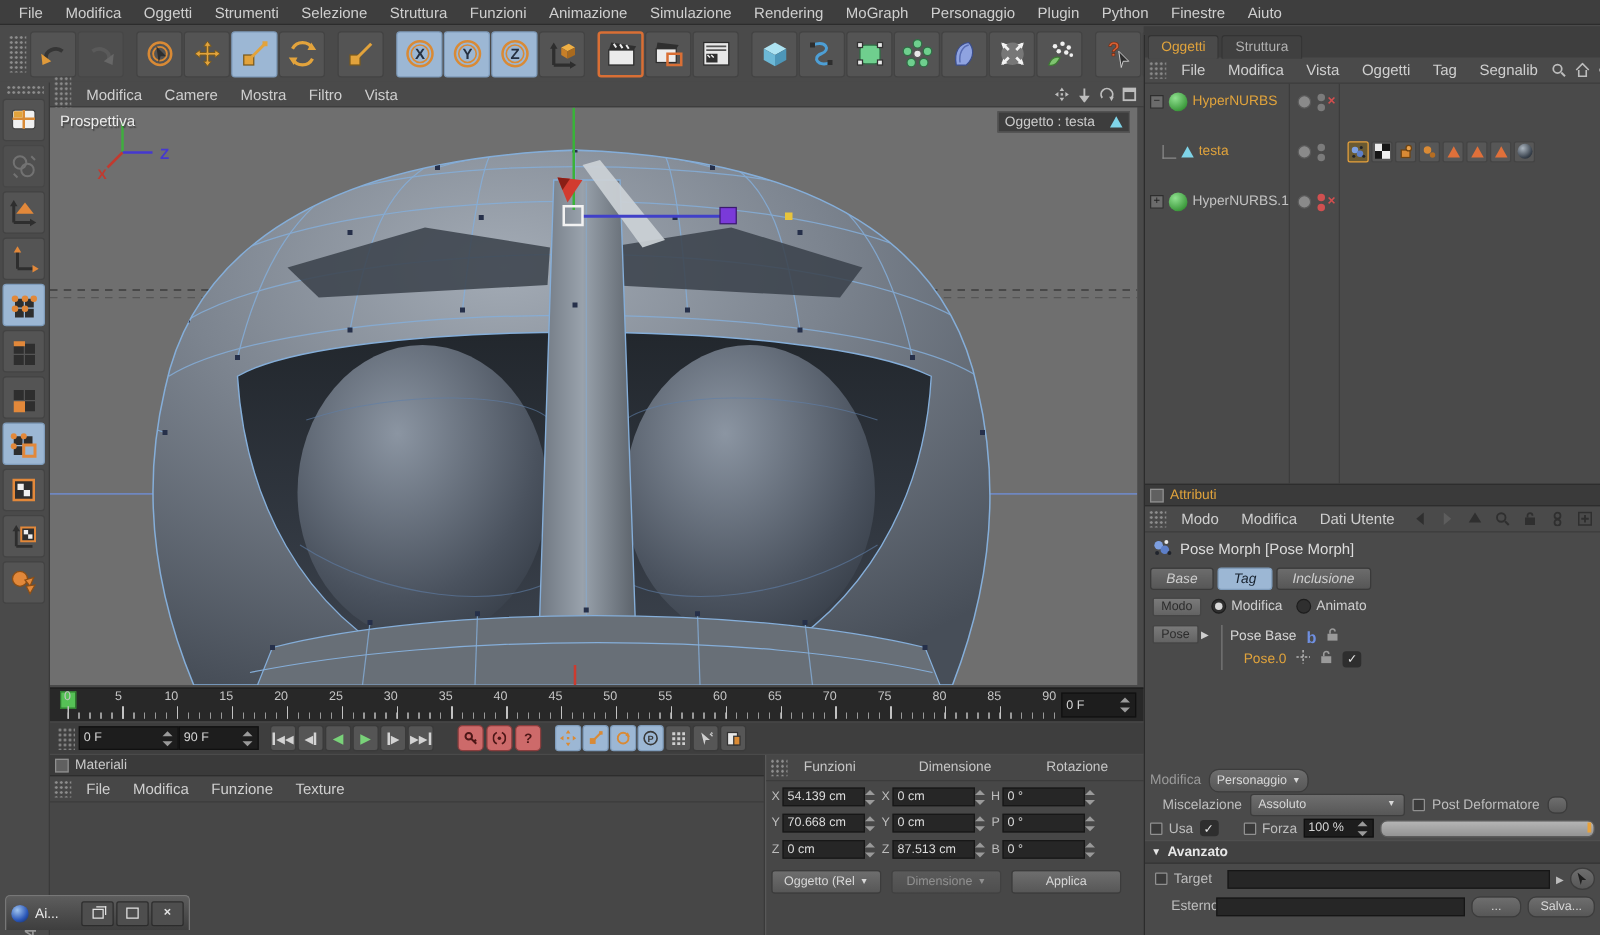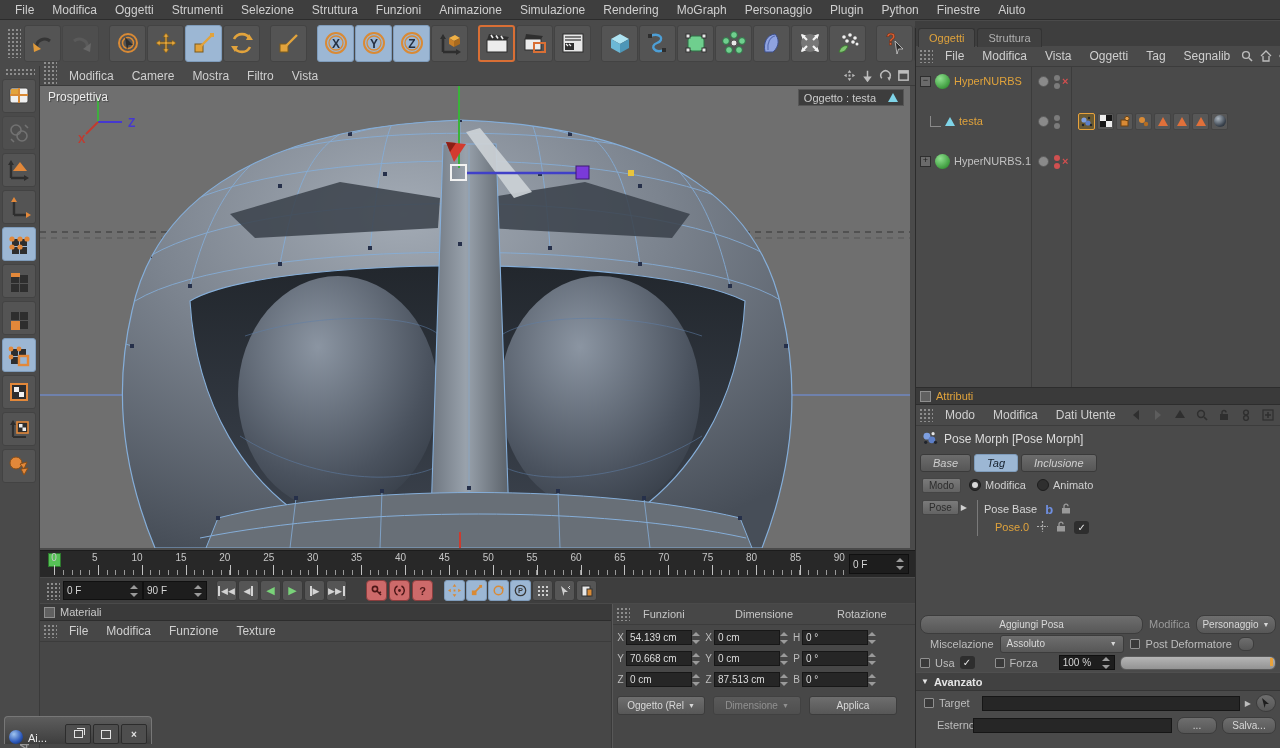--- a/index.html
+++ b/index.html
@@ -102,21 +102,21 @@
   .rad.on::after{content:"";position:absolute;left:2px;top:2px;width:6px;height:6px;border-radius:50%;background:#d8d8d8;}
   .cb{width:8px;height:8px;border:1px solid #909090;background:#3a3a3a;border-radius:1px;flex:none;}
   .poses-line{color:#d6d6d6;font-size:11px;}
   .orange{color:#e0a33c;}
   .lock{font-size:10px;color:#a9a9a9;}
   .checkpill{width:15px;height:13px;background:#2e2e2e;border-radius:3px;color:#e8e8e8;font-size:10px;display:flex;align-items:center;justify-content:center;}
   .darkfield{background:#262626;border:1px solid #161616;height:13px;}
   .slider{position:relative;height:12px;border-radius:6px;background:linear-gradient(#b5b5b5,#939393);border:1px solid #5a5a5a;}
   .slider .handle{position:absolute;right:2px;top:1px;width:3px;height:8px;background:#e8a23c;}
   
-  #taskwin{left:4px;top:716px;width:148px;height:28px;background:linear-gradient(#5d5d5d,#3e3e3e);border:1px solid #777;border-bottom:none;border-radius:4px 4px 0 0;display:flex;align-items:flex-end;padding:0 4px;box-sizing:border-box;z-index:5;}
+  #taskwin{left:4px;top:716px;width:148px;height:28px;background:linear-gradient(#5d5d5d,#3e3e3e);border:1px solid #777;border-bottom:none;border-radius:4px 4px 0 0;display:flex;align-items:center;padding:0 4px;box-sizing:border-box;z-index:5;}
   .sphereblue{width:14px;height:14px;border-radius:50%;background:radial-gradient(circle at 35% 30%,#9fc4ef,#2a56b8 60%,#12264e);}
   .wbtn{width:24px;height:18px;background:#4e4e4e;border:1px solid #2c2c2c;border-radius:2px;display:flex;align-items:center;justify-content:center;color:#e3e3e3;margin-left:2px;font-size:10px;}
   .wbox{width:8px;height:7px;border:1px solid #e3e3e3;}
   .wbox2{position:relative;width:7px;height:6px;border:1px solid #e3e3e3;}
   .wbox2::after{content:"";position:absolute;left:2px;top:-3px;width:7px;height:6px;border:1px solid #e3e3e3;border-bottom:none;border-left:none;}
 </style>
 </head>
 <body>
 
 <div id="app">
@@ -1059,21 +1059,20 @@
           <span class="lock"><svg width="10" height="11" viewBox="0 0 10 11">
                 <rect x="1" y="5" width="8" height="5.5" fill="#9a9a9a"></rect>
                 <path d="M3 5 V3.2 A2 2 0 0 1 7 3.2" fill="none" stroke="#9a9a9a" stroke-width="1.3"></path>
               </svg></span>
           <span class="checkpill">✓</span>
         </span>
       </span>
     </div>
     <div style="height:62px;"></div>
     <div class="row" style="height:20px;gap:6px;padding:0 4px;">
-      <span class="btn" style="flex:1;height:17px;border-radius:8px;">Aggiungi Posa</span>
       <span style="color:#9a9a9a;">Modifica</span>
       <span class="ddl" style="width:78px;height:17px;border-radius:8px;">
           <span>Personaggio</span>
           <span style="font-size:7px;">▼</span>
         </span>
     </div>
     <div class="row" style="height:19px;gap:6px;padding:0 4px 0 14px;">
       <span style="color:#bdbdbd;">Miscelazione</span>
       <span class="ddl" style="width:110px;height:16px;justify-content:space-between;padding:0 6px;">
           <span>Assoluto</span>
@@ -1083,21 +1082,21 @@
       <span style="color:#bdbdbd;">Post Deformatore</span>
       <span class="btn" style="width:14px;height:12px;border-radius:6px;"></span>
     </div>
     <div class="row" style="height:19px;gap:5px;padding:0 4px;">
       <span class="cb"></span>
       <span style="color:#bdbdbd;">Usa</span>
       <span class="checkpill">✓</span>
       <span style="width:10px;"></span>
       <span class="cb"></span>
       <span style="color:#bdbdbd;">Forza</span>
-      <span class="framebox" style="width:56px;height:15px;margin-left:16px;">
+      <span class="framebox" style="width:56px;height:15px;">
           <span>100 %</span>
           <span class="spn">
             <i class="u"></i>
             <i class="d"></i>
           </span>
         </span>
       <span class="slider" style="flex:1;">
           <span class="handle"></span>
         </span>
     </div>

